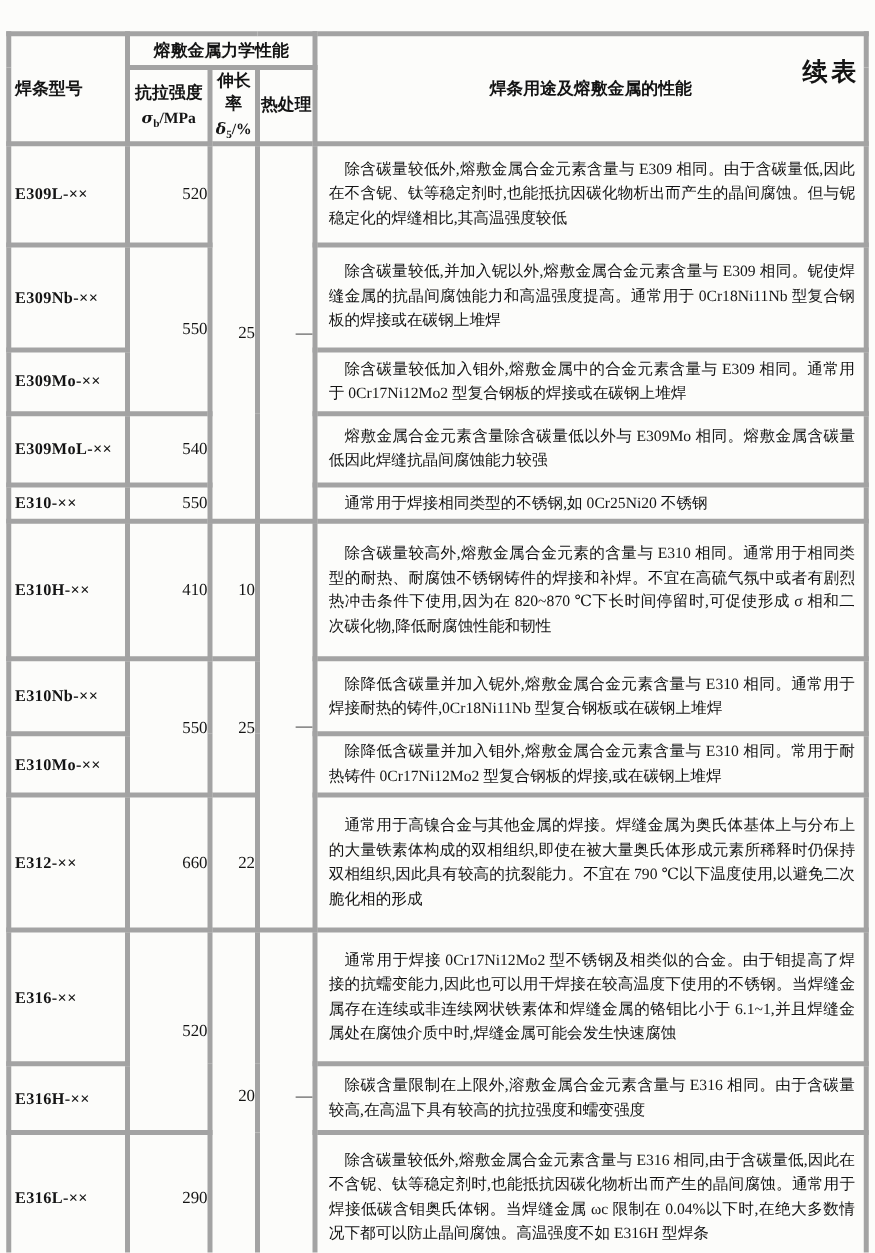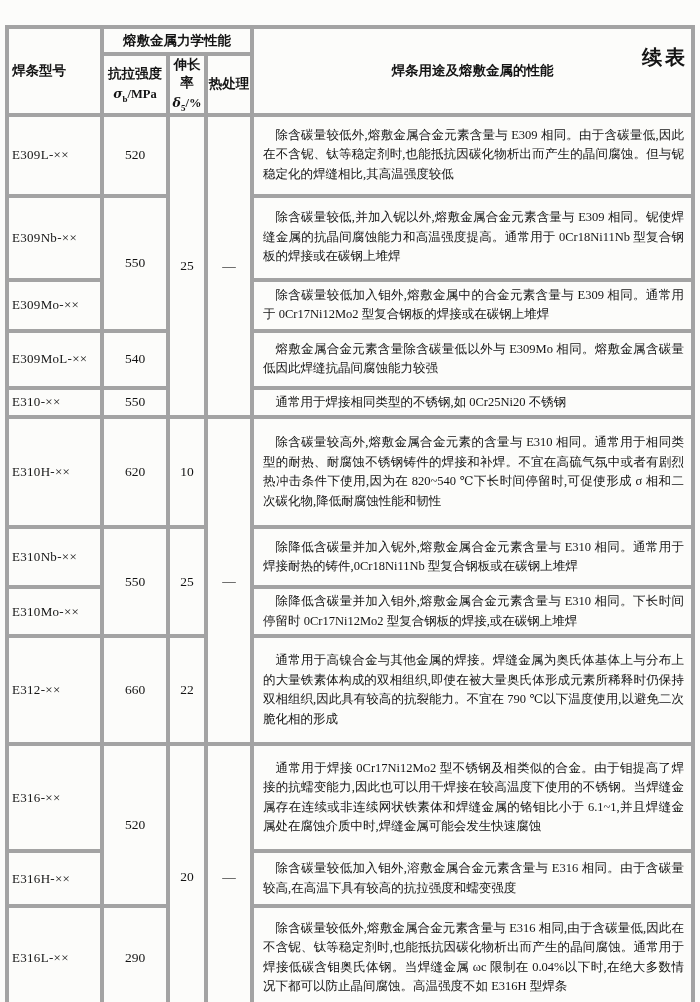--- a/index.html
+++ b/index.html
@@ -44,23 +44,24 @@
     font-weight:bold;
     margin-top:3px;
   }
   .formula i{font-family:"DejaVu Serif",serif;}
   .formula sub{font-size:9px;}
   .model{
     font-size:13px;
     padding-left:3px !important;
     letter-spacing:0.3px;
     white-space:nowrap;
+    font-weight:bold;
   }
   .num{
-    text-align:center;
+    text-align:right;
     font-size:13.5px;
   }
   .desc{
     font-size:12.5px;
     line-height:19.5px;
     padding:3px 7px 3px 9px !important;
     text-align:justify;
     text-indent:1em;
     margin-top:28px;
   }
@@ -119,52 +120,52 @@
     <td class="desc">熔敷金属合金元素含量除含碳量低以外与 E309Mo 相同。熔敷金属含碳量低因此焊缝抗晶间腐蚀能力较强</td>
   </tr>
   <tr style="height:23px">
     <td class="model">E310-××</td>
     <td class="num">550</td>
     <td class="desc">通常用于焊接相同类型的不锈钢,如 0Cr25Ni20 不锈钢</td>
   </tr>
 
   <tr style="height:110px">
     <td class="model">E310H-××</td>
-    <td class="num">620</td>
+    <td class="num">410</td>
     <td class="num">10</td>
     <td class="num" rowspan="4">—</td>
-    <td class="desc">除含碳量较高外,熔敷金属合金元素的含量与 E310 相同。通常用于相同类型的耐热、耐腐蚀不锈钢铸件的焊接和补焊。不宜在高硫气氛中或者有剧烈热冲击条件下使用,因为在 820~540 ℃下长时间停留时,可促使形成 σ 相和二次碳化物,降低耐腐蚀性能和韧性</td>
+    <td class="desc">除含碳量较高外,熔敷金属合金元素的含量与 E310 相同。通常用于相同类型的耐热、耐腐蚀不锈钢铸件的焊接和补焊。不宜在高硫气氛中或者有剧烈热冲击条件下使用,因为在 820~870 ℃下长时间停留时,可促使形成 σ 相和二次碳化物,降低耐腐蚀性能和韧性</td>
   </tr>
   <tr style="height:60px">
     <td class="model">E310Nb-××</td>
     <td class="num" rowspan="2">550</td>
     <td class="num" rowspan="2">25</td>
     <td class="desc">除降低含碳量并加入铌外,熔敷金属合金元素含量与 E310 相同。通常用于焊接耐热的铸件,0Cr18Ni11Nb 型复合钢板或在碳钢上堆焊</td>
   </tr>
   <tr style="height:49px">
     <td class="model">E310Mo-××</td>
-    <td class="desc">除降低含碳量并加入钼外,熔敷金属合金元素含量与 E310 相同。下长时间停留时 0Cr17Ni12Mo2 型复合钢板的焊接,或在碳钢上堆焊</td>
+    <td class="desc">除降低含碳量并加入钼外,熔敷金属合金元素含量与 E310 相同。常用于耐热铸件 0Cr17Ni12Mo2 型复合钢板的焊接,或在碳钢上堆焊</td>
   </tr>
   <tr style="height:108px">
     <td class="model">E312-××</td>
     <td class="num">660</td>
     <td class="num">22</td>
     <td class="desc">通常用于高镍合金与其他金属的焊接。焊缝金属为奥氏体基体上与分布上的大量铁素体构成的双相组织,即使在被大量奥氏体形成元素所稀释时仍保持双相组织,因此具有较高的抗裂能力。不宜在 790 ℃以下温度使用,以避免二次脆化相的形成</td>
   </tr>
 
   <tr style="height:107px">
     <td class="model">E316-××</td>
     <td class="num" rowspan="2">520</td>
     <td class="num" rowspan="3">20</td>
     <td class="num" rowspan="3">—</td>
     <td class="desc">通常用于焊接 0Cr17Ni12Mo2 型不锈钢及相类似的合金。由于钼提高了焊接的抗蠕变能力,因此也可以用干焊接在较高温度下使用的不锈钢。当焊缝金属存在连续或非连续网状铁素体和焊缝金属的铬钼比小于 6.1~1,并且焊缝金属处在腐蚀介质中时,焊缝金属可能会发生快速腐蚀</td>
   </tr>
   <tr style="height:55px">
     <td class="model">E316H-××</td>
-    <td class="desc">除含碳量较低加入钼外,溶敷金属合金元素含量与 E316 相同。由于含碳量较高,在高温下具有较高的抗拉强度和蠕变强度</td>
+    <td class="desc">除碳含量限制在上限外,溶敷金属合金元素含量与 E316 相同。由于含碳量较高,在高温下具有较高的抗拉强度和蠕变强度</td>
   </tr>
   <tr style="height:103px">
     <td class="model">E316L-××</td>
     <td class="num">290</td>
     <td class="desc">除含碳量较低外,熔敷金属合金元素含量与 E316 相同,由于含碳量低,因此在不含铌、钛等稳定剂时,也能抵抗因碳化物析出而产生的晶间腐蚀。通常用于焊接低碳含钼奥氏体钢。当焊缝金属 ωc 限制在 0.04%以下时,在绝大多数情况下都可以防止晶间腐蚀。高温强度不如 E316H 型焊条</td>
   </tr>
 </tbody>
   </table>
 
 </body></html>

